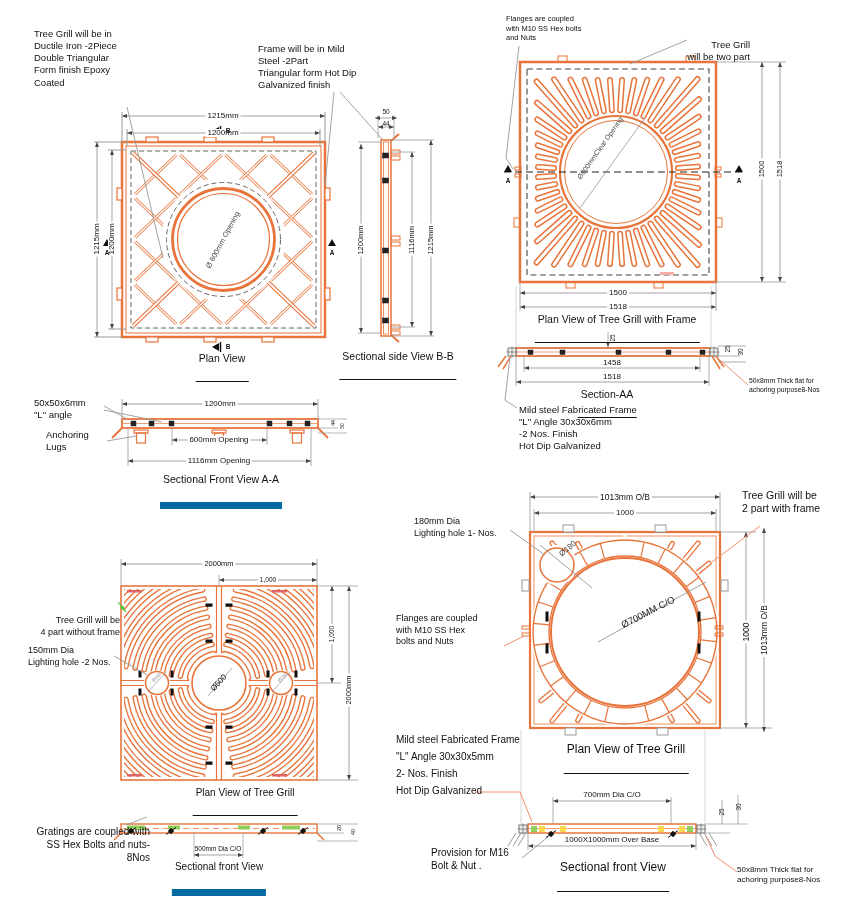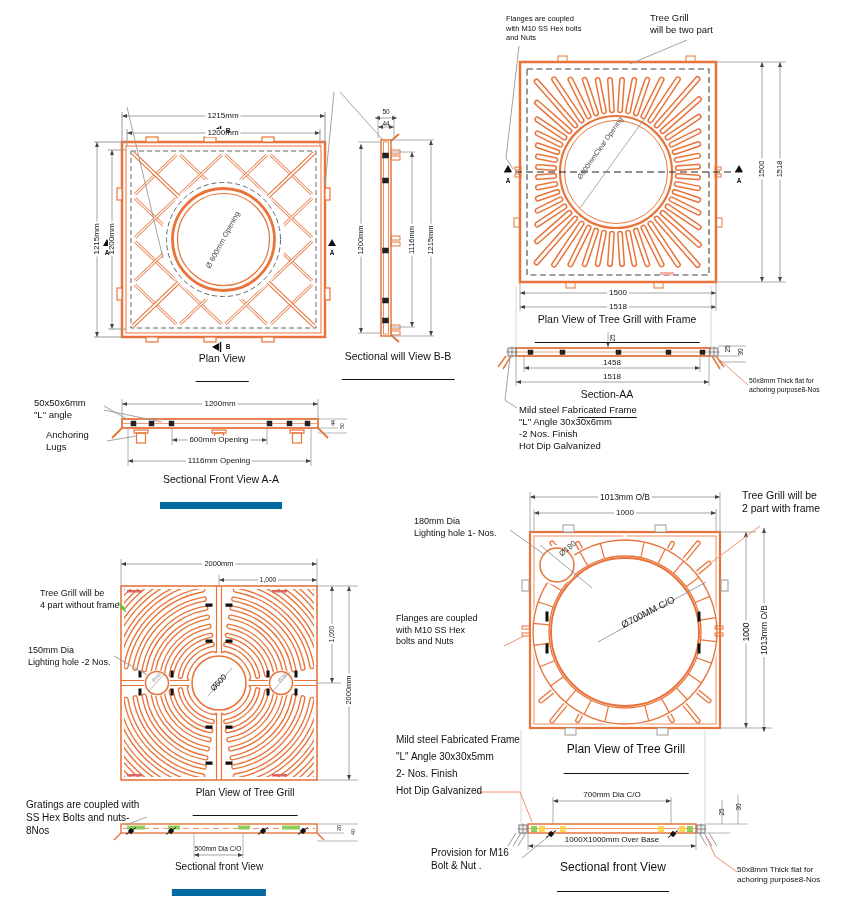--- a/index.html
+++ b/index.html
@@ -4,21 +4,21 @@
 <style>
   html,body{margin:0;padding:0;background:#fff;}
   #canvas{position:relative;width:858px;height:900px;background:#fff;overflow:hidden;
           font-family:"Liberation Sans",sans-serif;color:#111;}
   #dwg{position:absolute;left:0;top:0;}
   .lbl{position:absolute;z-index:5;color:#111;}
   .dl{position:absolute;z-index:5;transform:translate(-50%,-50%);background:#fff;
       padding:0 2px;font-size:8px;line-height:1;white-space:nowrap;color:#111;}
   .nb{background:transparent;}
   .note{position:absolute;z-index:5;font-size:9.5px;line-height:1.28;white-space:pre-line;color:#111;}
-  .right{text-align:left;} .center{text-align:left;}
+  .right{text-align:left;} .center{text-align:right;margin-top:27px;}
   .ttl{position:absolute;z-index:5;transform:translateX(-50%);font-size:10.5px;color:#111;
        border-bottom:1px solid #111;padding:0 3px 17px;white-space:nowrap;}
   .ttl2{border-bottom:7px solid #0369a1;}
   .mk{position:absolute;z-index:6;transform:translate(-50%,-50%);font-size:6.5px;font-weight:bold;line-height:1;}
 </style>
 </head>
 <body>
 
 <div id="canvas">
   <svg id="dwg" width="858" height="900">
@@ -702,37 +702,45 @@
       <line x1="528" y1="833" x2="528" y2="850" stroke="#999999" stroke-width="0.8" fill="none"></line>
       <line x1="696" y1="833" x2="696" y2="850" stroke="#999999" stroke-width="0.8" fill="none"></line>
       <line x1="528" y1="846" x2="696" y2="846" stroke="#999999" stroke-width="0.9" fill="none"></line>
       <polygon points="528,846 533,844 533,848" fill="#444"></polygon>
       <polygon points="696,846 691,844 691,848" fill="#444"></polygon>
       <polyline points="475,792 520,792 532,822" stroke="#f09070" stroke-width="1" fill="none"></polyline>
       <polyline points="522,858 548,837" stroke="#999999" stroke-width="0.9" fill="none"></polyline>
       <polyline points="737,872 715,856 706,836" stroke="#f09070" stroke-width="1" fill="none"></polyline>
     </svg>
 
+  <div class="note right" style="left:34px;top:28px;width:122px;">Tree Grill will be in
+Ductile Iron  -2Piece
+Double Triangular
+Form finish Epoxy
+Coated</div>
+  <div class="note" style="left:258px;top:43px;width:110px;">Frame will be in Mild Steel -2Part
+Triangular form Hot Dip
+Galvanized finish</div>
   <span class="dl" style="left:223px;top:116px;">1215mm</span>
   <span class="dl" style="left:223px;top:133px;">1200mm</span>
   <span class="dl" style="left:97px;top:239px;transform:translate(-50%,-50%) rotate(-90deg);">1215mm</span>
   <span class="dl" style="left:112px;top:239px;transform:translate(-50%,-50%) rotate(-90deg);">1200mm</span>
   <span class="dl nb" style="left:223px;top:240px;font-size:7.5px;color:#444;transform:translate(-50%,-50%) rotate(-62deg);">Ø 600mm Opening</span>
   <span class="mk" style="left:228px;top:131px;">B</span>
   <span class="mk" style="left:228px;top:347px;">B</span>
   <span class="mk" style="left:107px;top:253px;">A</span>
   <span class="mk" style="left:332px;top:253px;">A</span>
   <div class="ttl" style="left:222px;top:352px;">Plan View</div>
 
   <span class="dl nb" style="left:386px;top:112px;font-size:6.5px;">50</span>
   <span class="dl nb" style="left:386px;top:124px;font-size:6.5px;">44</span>
   <span class="dl" style="left:361px;top:240px;font-size:7.5px;transform:translate(-50%,-50%) rotate(-90deg);">1200mm</span>
   <span class="dl" style="left:412px;top:240px;font-size:7.5px;transform:translate(-50%,-50%) rotate(-90deg);">1116mm</span>
   <span class="dl" style="left:431px;top:240px;font-size:7.5px;transform:translate(-50%,-50%) rotate(-90deg);">1215mm</span>
-  <div class="ttl" style="left:398px;top:350px;">Sectional will View B-B</div>
+  <div class="ttl" style="left:398px;top:350px;">Sectional side View B-B</div>
 
   <div class="note right" style="left:506px;top:14px;width:96px;font-size:7.5px;">Flanges are coupled
 with M10 SS Hex bolts
 and Nuts</div>
   <div class="note center" style="left:650px;top:12px;width:100px;">Tree Grill
 will be two part</div>
   <span class="dl nb" style="left:600px;top:148px;font-size:7px;color:#444;transform:translate(-50%,-50%) rotate(-55deg);">Ø800mmClear Opening</span>
   <span class="dl" style="left:618px;top:293px;">1500</span>
   <span class="dl" style="left:618px;top:307px;">1518</span>
   <span class="dl" style="left:762px;top:169px;font-size:7.5px;transform:translate(-50%,-50%) rotate(-90deg);">1500</span>

